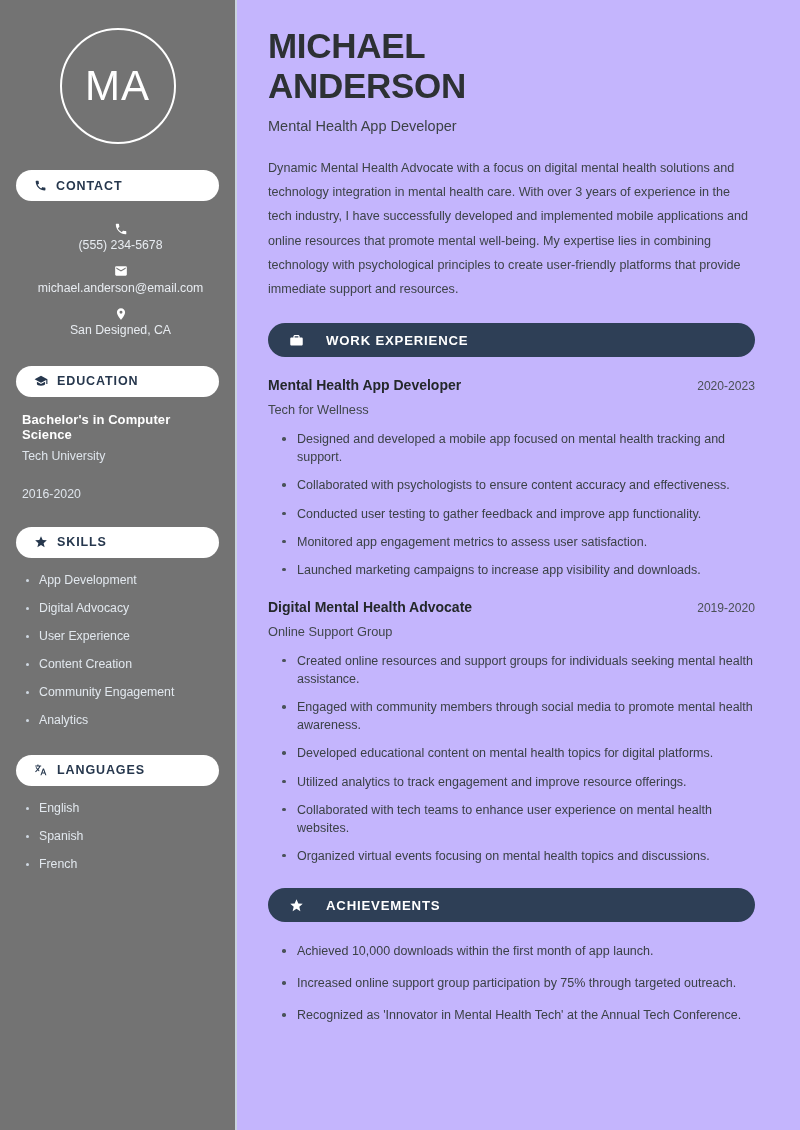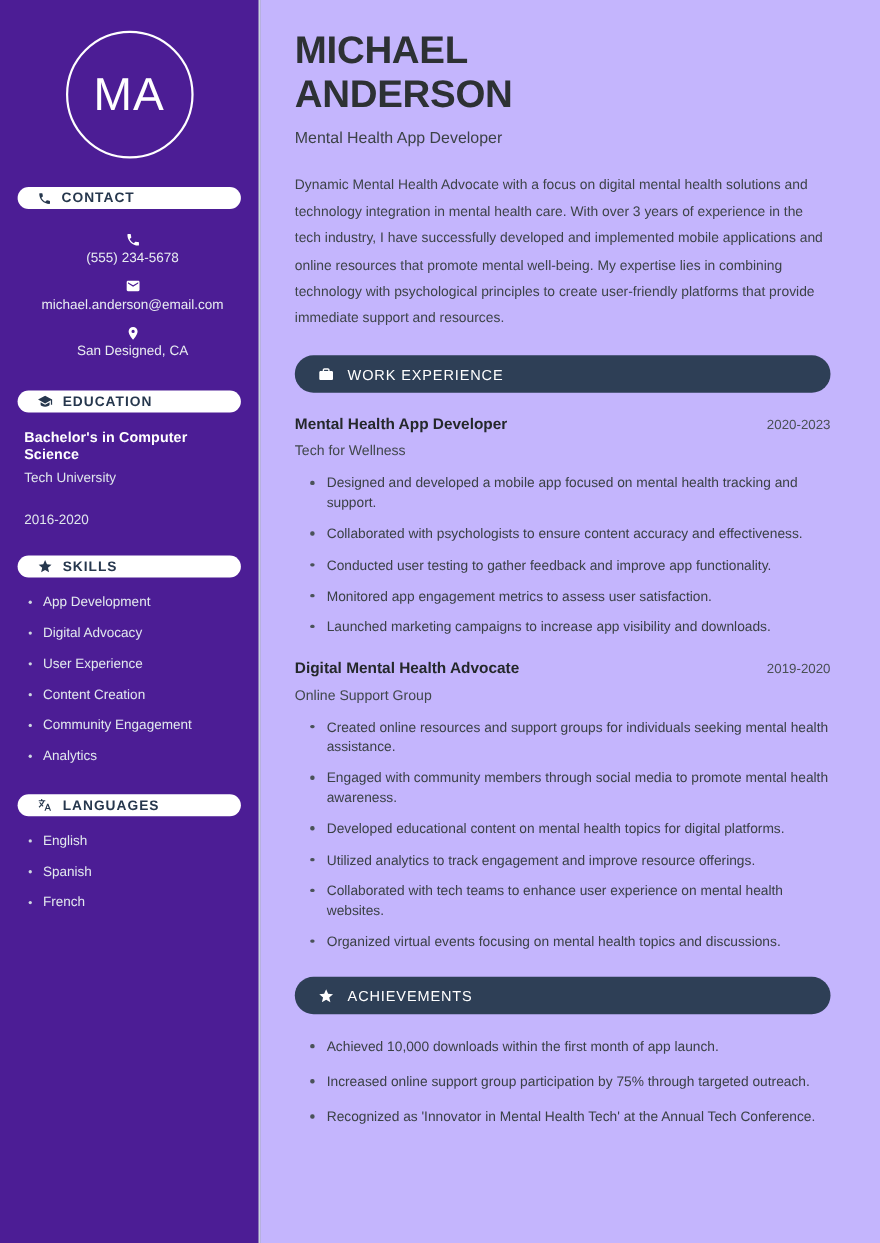--- a/index.html
+++ b/index.html
@@ -18,21 +18,21 @@
     height: 1130px;
     display: flex;
     background: #f6f6f6;
     overflow: hidden;
   }
 
   
   .sidebar {
     width: 237px;
     min-width: 237px;
-    background: #4c1d95;
+    background: #737373;
     border-right: 2px solid #c9d3de;
     padding: 28px 16px 20px 16px;
     color: #ffffff;
   }
 
   .monogram-wrap {
     display: flex;
     justify-content: center;
     margin-top: 0px;
     margin-bottom: 26px;
@@ -48,21 +48,21 @@
     color: #ffffff;
     font-size: 42px;
     font-weight: 400;
     letter-spacing: 1px;
   }
 
   .pill {
     background: #ffffff;
     color: #26374d;
     border-radius: 999px;
-    height: 20px;
+    height: 31px;
     display: flex;
     align-items: center;
     gap: 9px;
     padding: 0 18px;
     font-size: 12.5px;
     font-weight: bold;
     letter-spacing: 0.9px;
     margin-bottom: 15px;
   }
   .pill .ico { display: flex; align-items: center; }
@@ -149,24 +149,24 @@
     text-align: left;
   }
 
   .sec-header {
     background: #2e3f56;
     color: #ffffff;
     border-radius: 999px;
     height: 34px;
     display: flex;
     align-items: center;
-    gap: 12px;
+    gap: 22px;
     padding: 0 21px;
     font-size: 13.2px;
-    font-weight: normal;
+    font-weight: bold;
     letter-spacing: 0.8px;
     margin-bottom: 20px;
   }
   .sec-header .ico { display: flex; align-items: center; }
 
   .job { margin-bottom: 20px; }
   .job-top {
     display: flex;
     justify-content: space-between;
     align-items: baseline;

